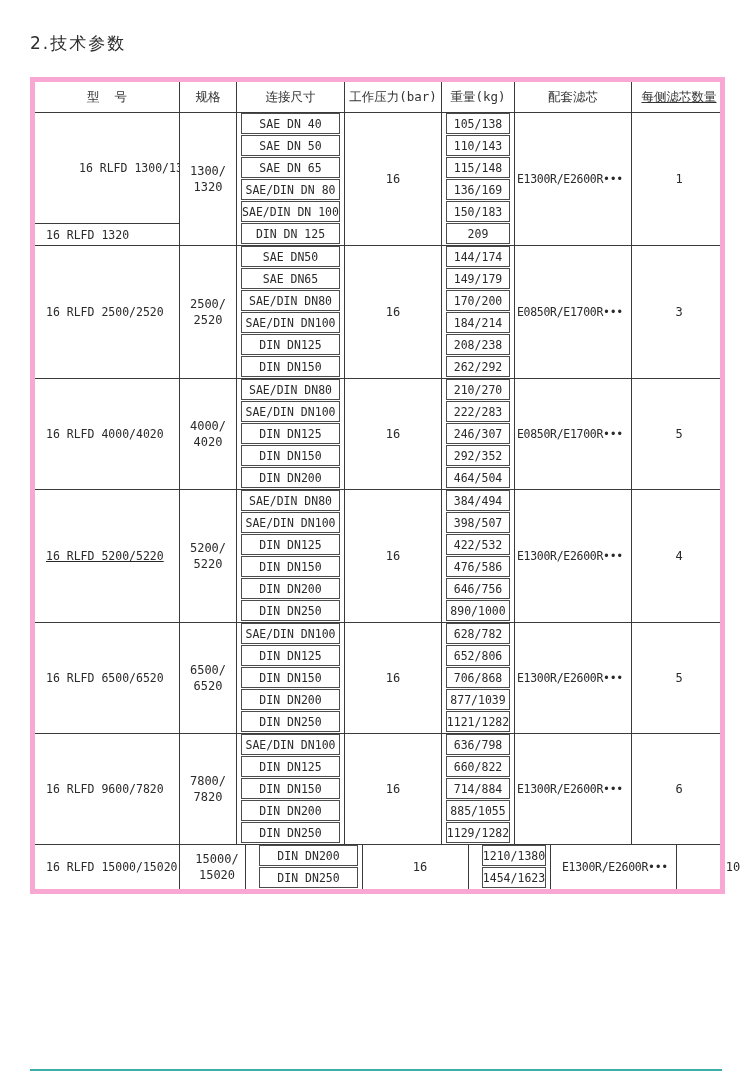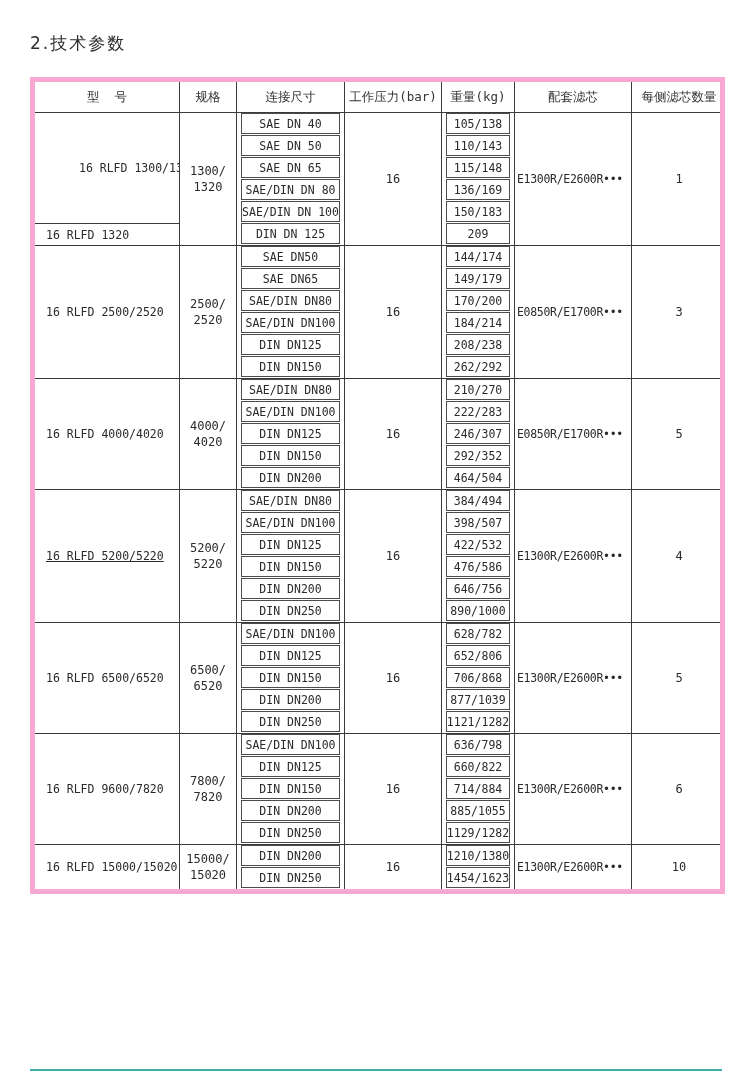--- a/index.html
+++ b/index.html
@@ -25,21 +25,21 @@
   .hrow,.section{
     display:grid;
     grid-template-columns:145px 57px 108px 97px 73px 117px 94px;
   }
   .hrow{height:30px;border-bottom:1px solid #3a3a3a;}
   .hcell{
     display:flex;align-items:center;justify-content:center;
     border-right:1px solid #3a3a3a;
     font-size:12.5px;white-space:pre;color:#333;
   }
-  .hcell:last-child{border-right:none;}
+  .hcell:last-child{border-right:none;text-decoration:underline;}
   .section + .section{border-top:1px solid #3a3a3a;}
   .col{border-right:1px solid #3a3a3a;box-sizing:border-box;overflow:hidden;}
   .col.last-col{border-right:none;}
   .model-col{display:flex;flex-direction:column;}
   .model-cell{
     display:flex;align-items:center;
     padding-left:11px;box-sizing:border-box;
     font-size:11.5px;white-space:nowrap;color:#2a2a2a;
   }
   .model-split{border-top:1px solid #3a3a3a;}
@@ -238,21 +238,21 @@
         <div class="col weight-col">
           <div class="ib">636/798</div>
           <div class="ib">660/822</div>
           <div class="ib">714/884</div>
           <div class="ib">885/1055</div>
           <div class="ib">1129/1282</div>
         </div>
         <div class="col filter-col">E1300R/E2600R•••</div>
         <div class="col center-col last-col">6</div>
       </div>
-      <div class="section" style="height: 44px;">
+      <div class="section" style="height: 44px; gap: 9px;">
         <div class="col model-col">
           <div class="model-cell" style="height: 44px;">16 RLFD 15000/15020</div>
         </div>
         <div class="col spec-col">
           <div>15000/</div>
           <div>15020</div>
         </div>
         <div class="col conn-col">
           <div class="ib">DIN DN200</div>
           <div class="ib">DIN DN250</div>

